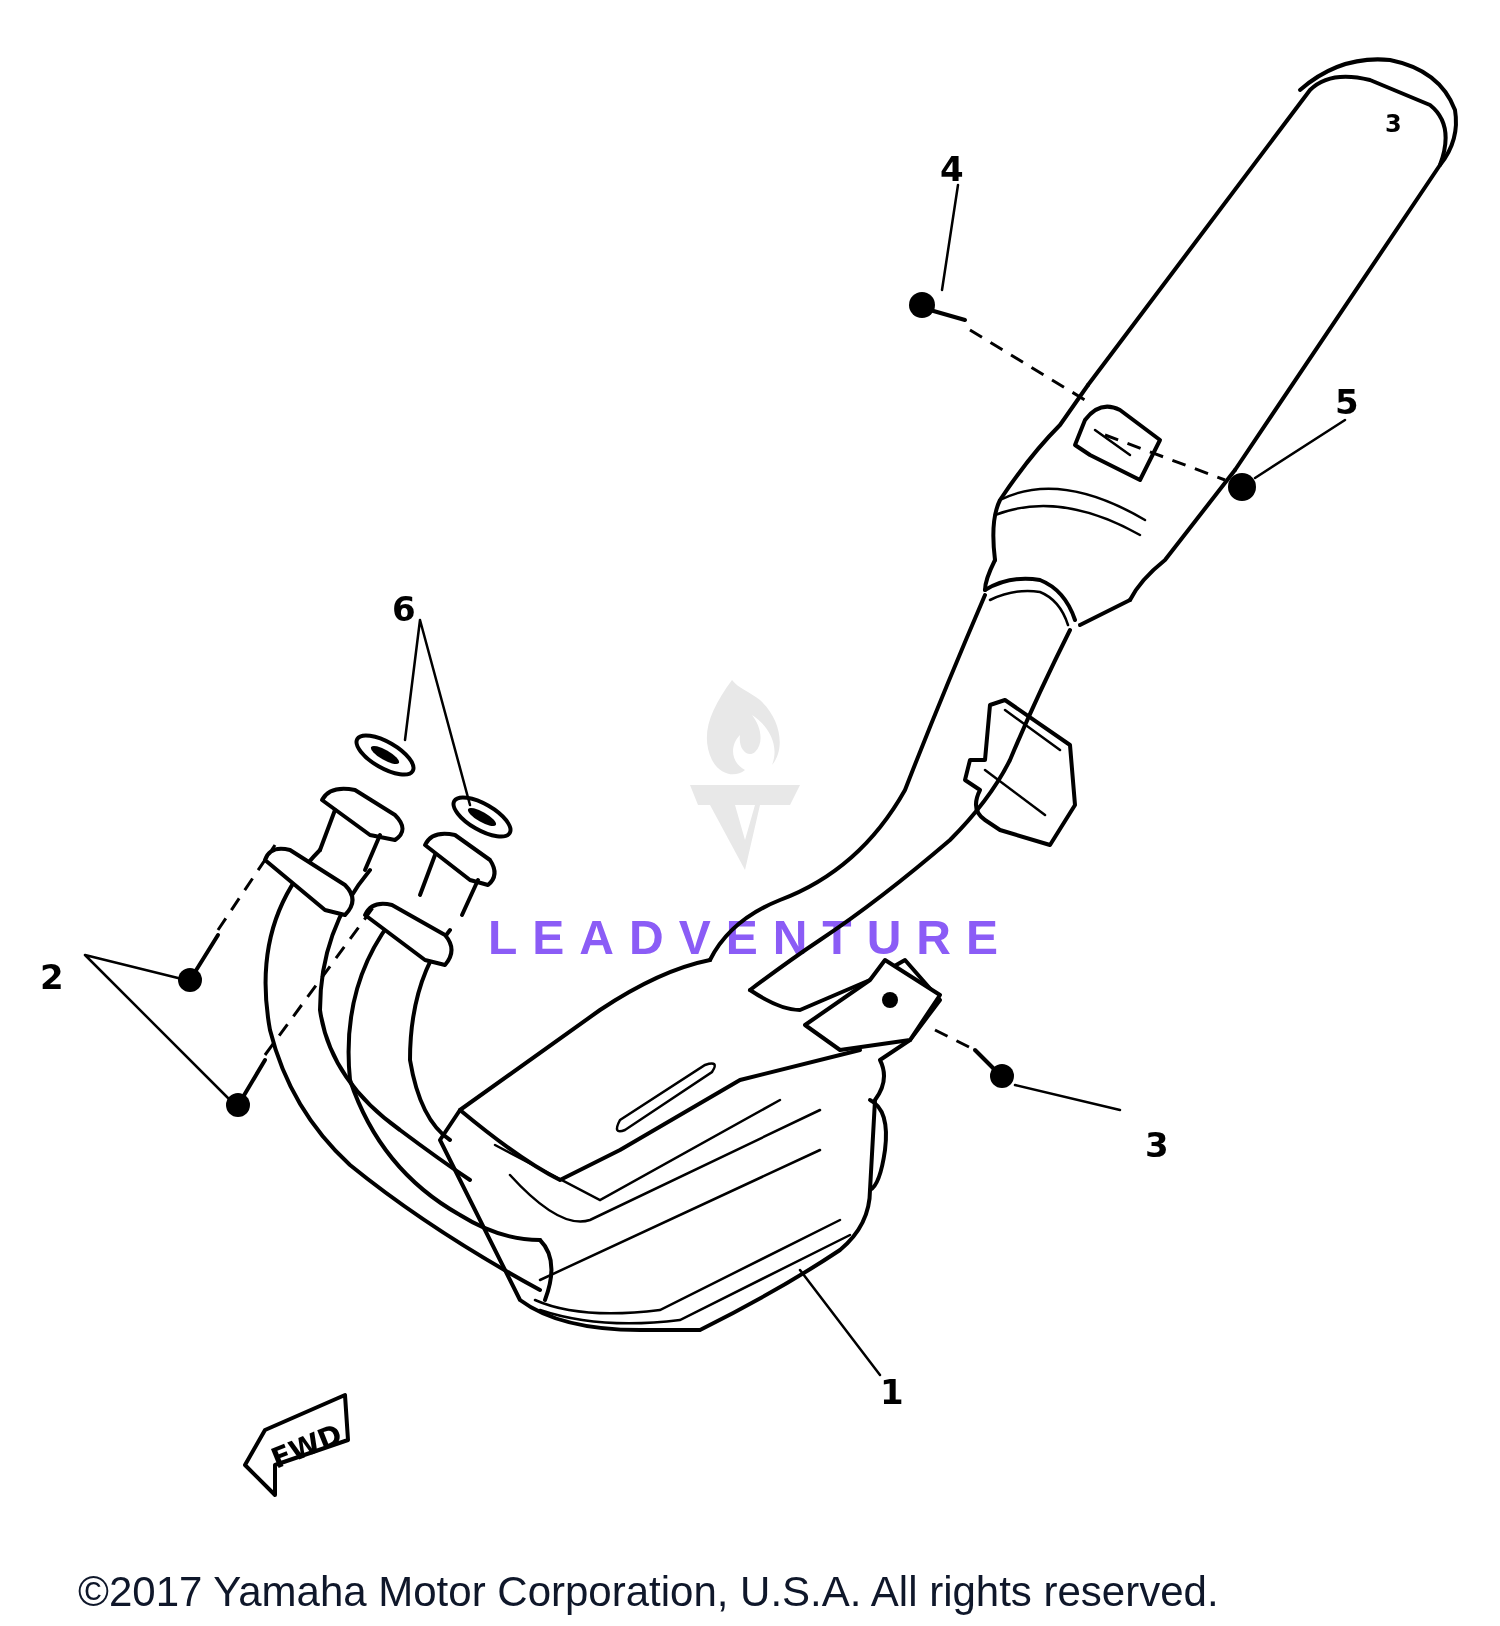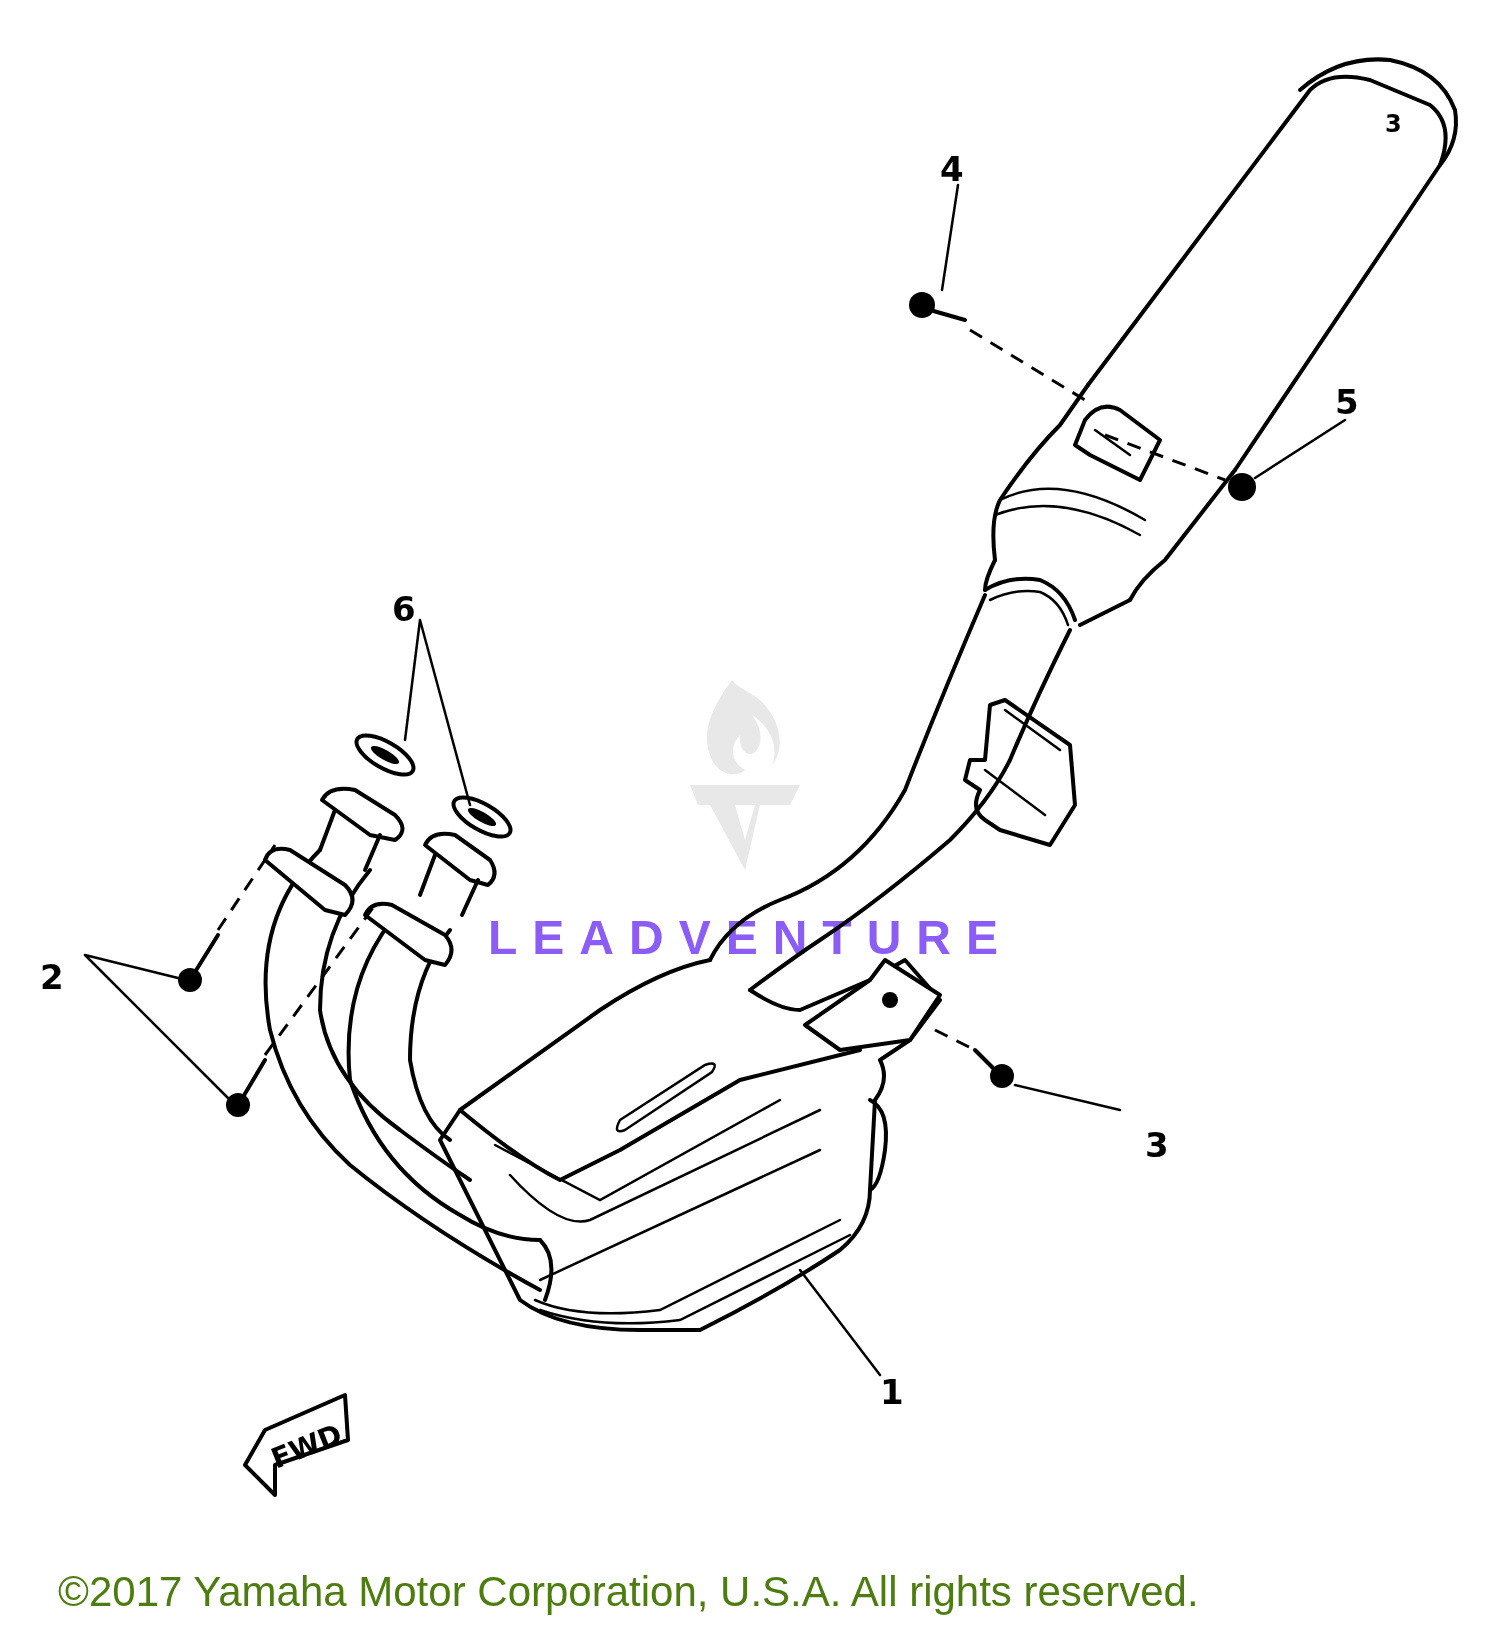--- a/index.html
+++ b/index.html
@@ -5,21 +5,21 @@
     html, body { margin: 0; padding: 0; background: #ffffff; }
     body { width: 1500px; height: 1626px; position: relative; overflow: hidden; font-family: "Liberation Sans", sans-serif; }
     #diagram { position: absolute; left: 0; top: 0; width: 1500px; height: 1626px; }
     .ln { fill: none; stroke: #000; stroke-width: 4; stroke-linejoin: round; stroke-linecap: round; }
     .thin { fill: none; stroke: #000; stroke-width: 2.5; stroke-linecap: round; }
     .dash { fill: none; stroke: #000; stroke-width: 3; stroke-dasharray: 14 10; }
     .fillw { fill: #fff; stroke: #000; stroke-width: 4; stroke-linejoin: round; }
     .fillb { fill: #000; }
     .callout { position: absolute; font-family: "DejaVu Sans", sans-serif; font-weight: bold; font-size: 34px; color: #000; line-height: 1; }
     .wm-text { position: absolute; left: 488px; top: 910px; font-family: "Liberation Sans", sans-serif; font-weight: bold; font-size: 48px; letter-spacing: 15px; color: #8b5cf6; }
-    .copyright { position: absolute; left: 58px; top: 1568px; font-family: "Liberation Sans", sans-serif; font-size: 42px; color: #4d7c0f; white-space: nowrap; }
+    .copyright { position: absolute; left: 78px; top: 1568px; font-family: "Liberation Sans", sans-serif; font-size: 42px; color: #0f172a; white-space: nowrap; }
     .rendered { position: absolute; left: 596px; top: 1646px; font-family: "Liberation Sans", sans-serif; font-size: 17px; color: #be185d; white-space: nowrap; }
   </style>
 </head>
 <body>
 
 <svg style="position:absolute;left:690px;top:680px;" width="110" height="210" viewBox="0 0 110 210">
   <path d="M42 0 C 20 30, 10 55, 22 80 C 30 95, 45 98, 55 90 C 40 82, 40 65, 50 55 C 48 70, 58 78, 65 72 C 75 62, 70 45, 62 35 C 78 45, 90 65, 82 85 C 95 70, 92 40, 70 20 C 60 12, 48 8, 42 0 Z" fill="#e8e8e8"></path>
   <path d="M0 105 L110 105 L100 125 L70 125 L55 190 L20 125 L45 125 L55 160 L65 125 L8 125 Z" fill="#e8e8e8"></path>
 </svg>
 <div class="wm-text">LEADVENTURE</div>

